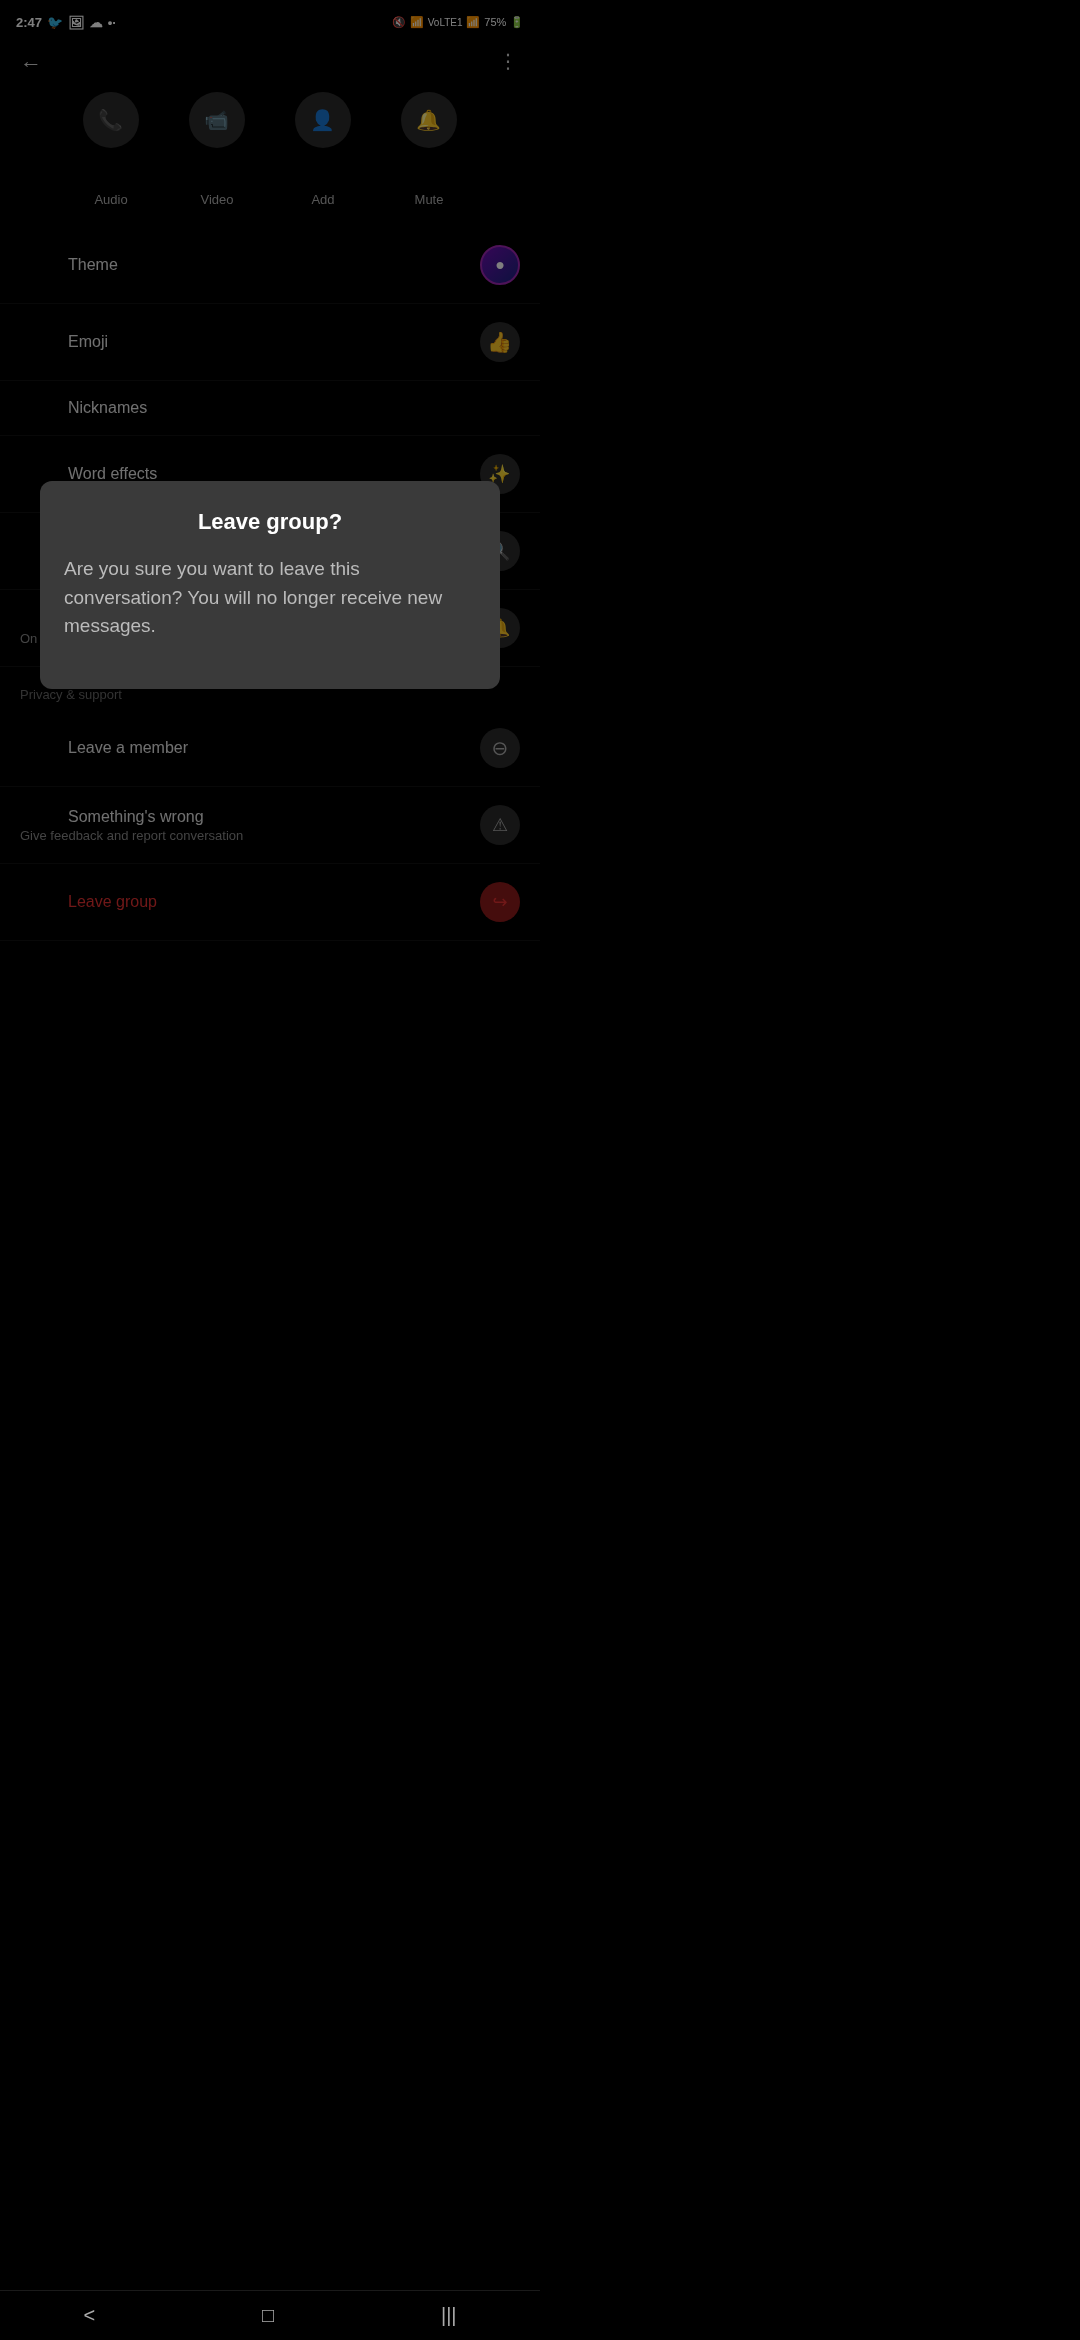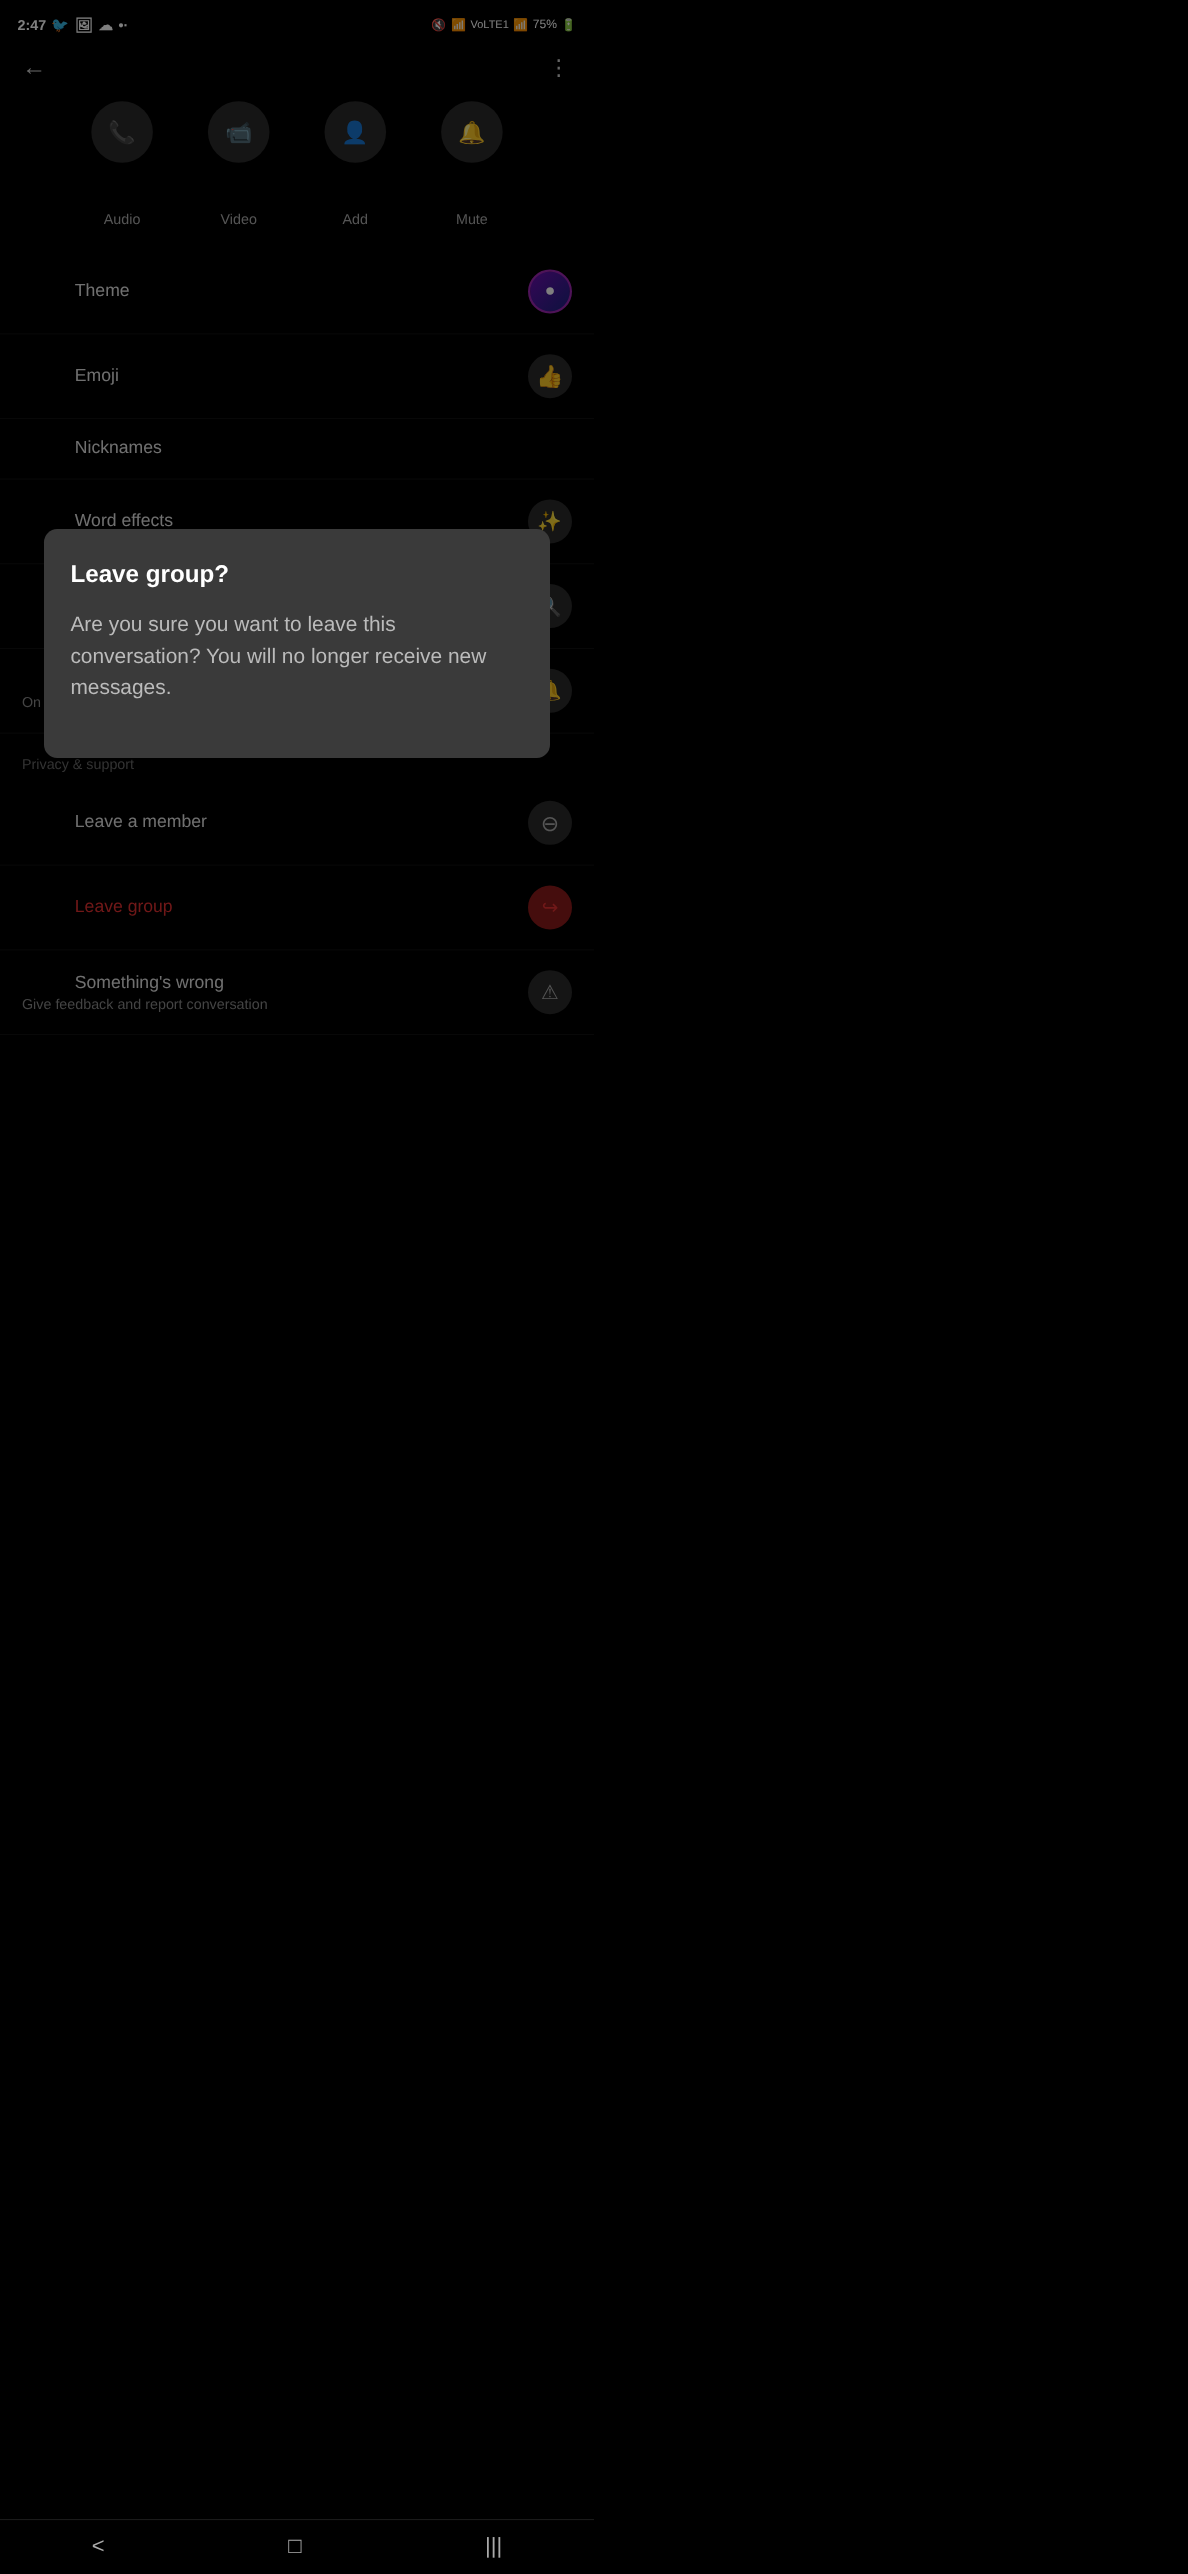--- a/index.html
+++ b/index.html
@@ -166,20 +166,21 @@
       border-radius: 12px;
       padding: 28px 24px 20px;
       width: 460px;
       max-width: 90%;
     }
     .dialog-title {
       font-size: 22px;
       font-weight: bold;
       color: #fff;
       margin-bottom: 20px;
+      text-align: center;
     }
     .dialog-message {
       font-size: 19px;
       color: #bbb;
       line-height: 1.5;
       margin-bottom: 28px;
     }
     .dialog-buttons {
       display: flex;
       justify-content: flex-end;
@@ -337,34 +338,34 @@
     <div class="settings-item-left">
       <span class="settings-item-label">Leave a member</span>
     </div>
     <div class="settings-icon">
       <span style="font-size:20px;">⊖</span>
     </div>
   </div>
 
   <div class="settings-item">
     <div class="settings-item-left">
+      <span class="settings-item-label">Something's wrong</span>
+      <span class="settings-item-sublabel">Give feedback and report conversation</span>
+    </div>
+    <div class="settings-icon">
+      <span>⚠</span>
+    </div>
+  </div>
+
+  <div class="settings-item">
+    <div class="settings-item-left">
       <span class="settings-item-label red">Leave group</span>
     </div>
     <div class="settings-icon red-bg">
       <span style="color:#e03030; font-size:18px;">↪</span>
-    </div>
-  </div>
-
-  <div class="settings-item">
-    <div class="settings-item-left">
-      <span class="settings-item-label">Something's wrong</span>
-      <span class="settings-item-sublabel">Give feedback and report conversation</span>
-    </div>
-    <div class="settings-icon">
-      <span>⚠</span>
     </div>
   </div>
 </div>
 
 <div class="dialog-overlay">
   <div class="dialog">
     <div class="dialog-title">Leave group?</div>
     <div class="dialog-message">Are you sure you want to leave this conversation? You will no longer receive new messages.</div>
   </div>
 </div>

